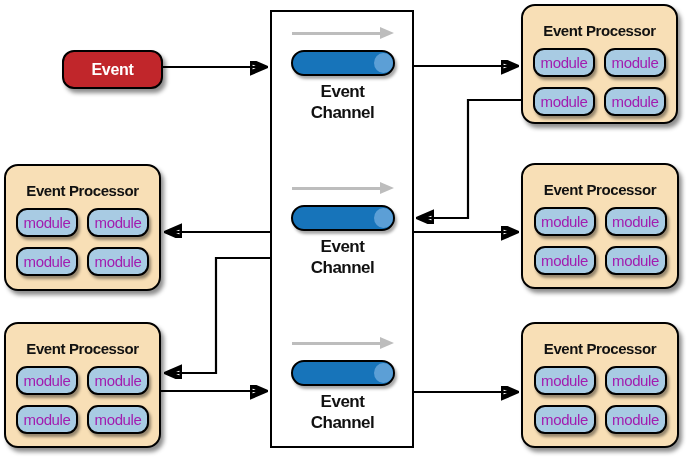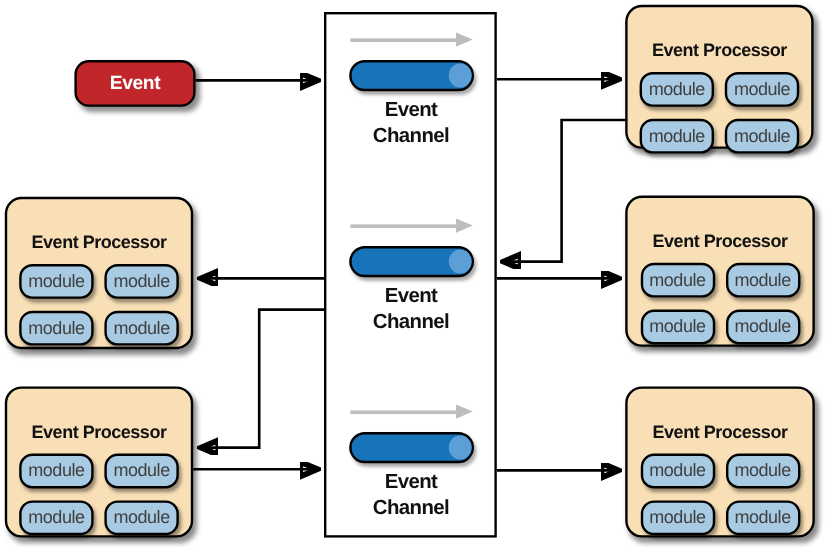--- a/index.html
+++ b/index.html
@@ -61,36 +61,36 @@
   .channel-label {
     margin-top: 5px; text-align: center; color: #111;
     font-size: 17px; font-weight: 700; letter-spacing: -0.5px; line-height: 21px;
   }
 
   
   .processor {
     position: absolute; background: var(--processor-fill, #F8DFB6);
     border: 2.2px solid #000; border-radius: 14px;
     box-shadow: 3px 4px 4px rgba(0,0,0,0.45);
-    display: flex; flex-direction: column; align-items: center; padding-top: 28px;
+    display: flex; flex-direction: column; align-items: center; padding-top: 16px;
   }
   .pos-tr { left: 521px; top: 4px;   width: 157px; height: 120px; }
   .pos-ml { left: 4px;   top: 164px; width: 157px; height: 127px; }
   .pos-mr { left: 521px; top: 163px; width: 158px; height: 126px; }
   .pos-bl { left: 4px;   top: 322px; width: 157px; height: 126px; }
   .pos-br { left: 521px; top: 322px; width: 158px; height: 126px; }
 
   .proc-title { font-size: 15px; font-weight: 700; letter-spacing: -0.4px; color: #111; }
   .module-grid { display: grid; grid-template-columns: repeat(2, 62px); gap: 10px 9px; margin-top: 9px; }
   .module {
     height: 29px; background: var(--module-fill, #A8CBE3);
     border: 2.4px solid #000; border-radius: 11px;
     box-shadow: 2px 3px 3px rgba(0,0,0,0.4);
     display: flex; align-items: center; justify-content: center;
-    font-size: 15px; letter-spacing: -0.4px; color: #404040;
+    font-size: 15px; letter-spacing: -0.4px; color: #a21caf;
   }
 </style>
 </head>
 <body>
 
 <div class="canvas">
 
   <svg class="connectors" viewBox="0 0 691 463">
     <defs>
       <marker id="ah" markerWidth="8" markerHeight="7" refX="6.3" refY="2.75" orient="auto" markerUnits="strokeWidth">

